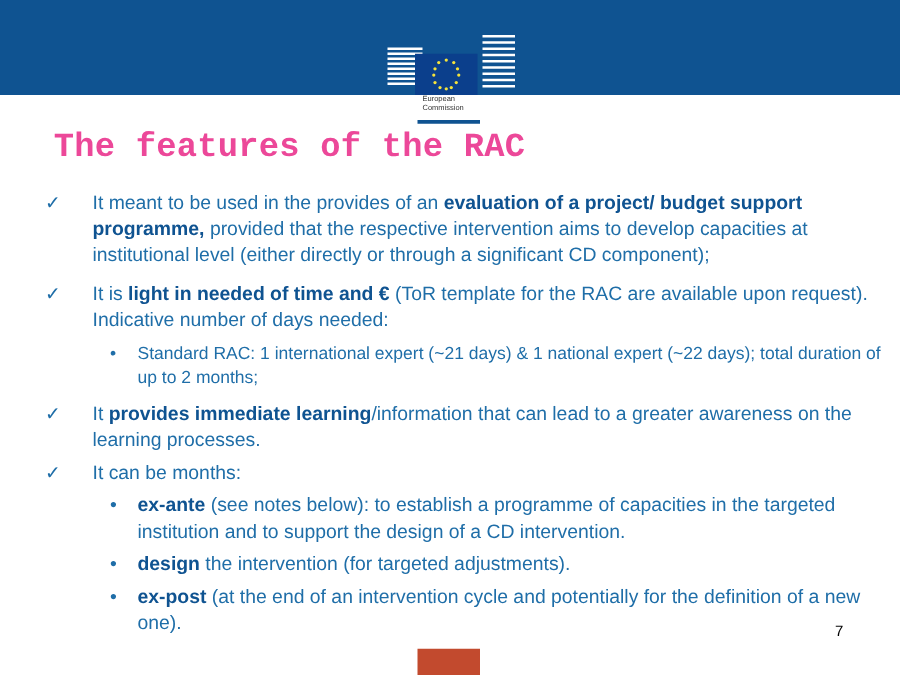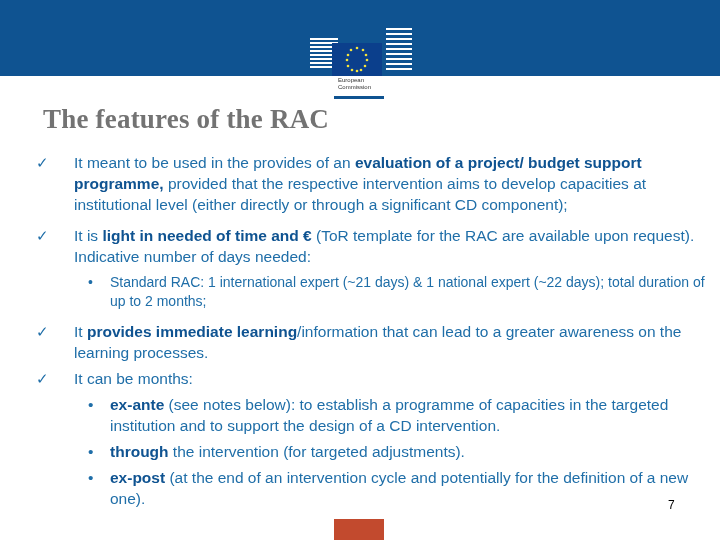--- a/index.html
+++ b/index.html
@@ -18,22 +18,22 @@
     .logo-text {
       position: absolute; left: 338px; top: 77px;
       font-size: 6px; line-height: 7px; color: #333;
       font-family: "Liberation Sans", sans-serif;
     }
     .logo-bar {
       position: absolute; left: 334px; top: 96px; width: 50px; height: 3px; background: #0f5391;
     }
     .title {
       position: absolute; left: 43px; top: 104px;
-      font-family: Liberation Serif, serif;
-      font-weight: bold; font-size: 27px; color: #737373;
+      font-family: Liberation Mono, monospace;
+      font-weight: bold; font-size: 27px; color: #ec4899;
       letter-spacing: 0.2px;
       text-align: right;
     }
     .content {
       position: absolute; left: 36px; top: 152px; width: 680px;
       color: #1f6ea8; font-size: 15.5px; line-height: 21px;
     }
     .item { position: relative; padding-left: 38px; margin-bottom: 5px; }
     .check {
       position: absolute; left: 0; top: 0; color: #1f6ea8; font-size: 15px;
@@ -120,21 +120,21 @@
   <div class="item">
     <span class="check">✓</span>
     <span>It can be months:</span>
   </div>
   <div class="sub2">
     <span class="bullet">•</span>
     <b>ex-ante</b><span> (see notes below): to establish a programme of capacities in the targeted institution and to support the design of a CD intervention.</span>
   </div>
   <div class="sub2">
     <span class="bullet">•</span>
-    <b>through</b><span> the intervention (for targeted adjustments).</span>
+    <b>design</b><span> the intervention (for targeted adjustments).</span>
   </div>
   <div class="sub2">
     <span class="bullet">•</span>
     <b>ex-post</b><span> (at the end of an intervention cycle and potentially for the definition of a new one).</span>
   </div>
 </div>
 
 <div class="page-num">7</div>
 <div class="footer-badge"></div>
 

